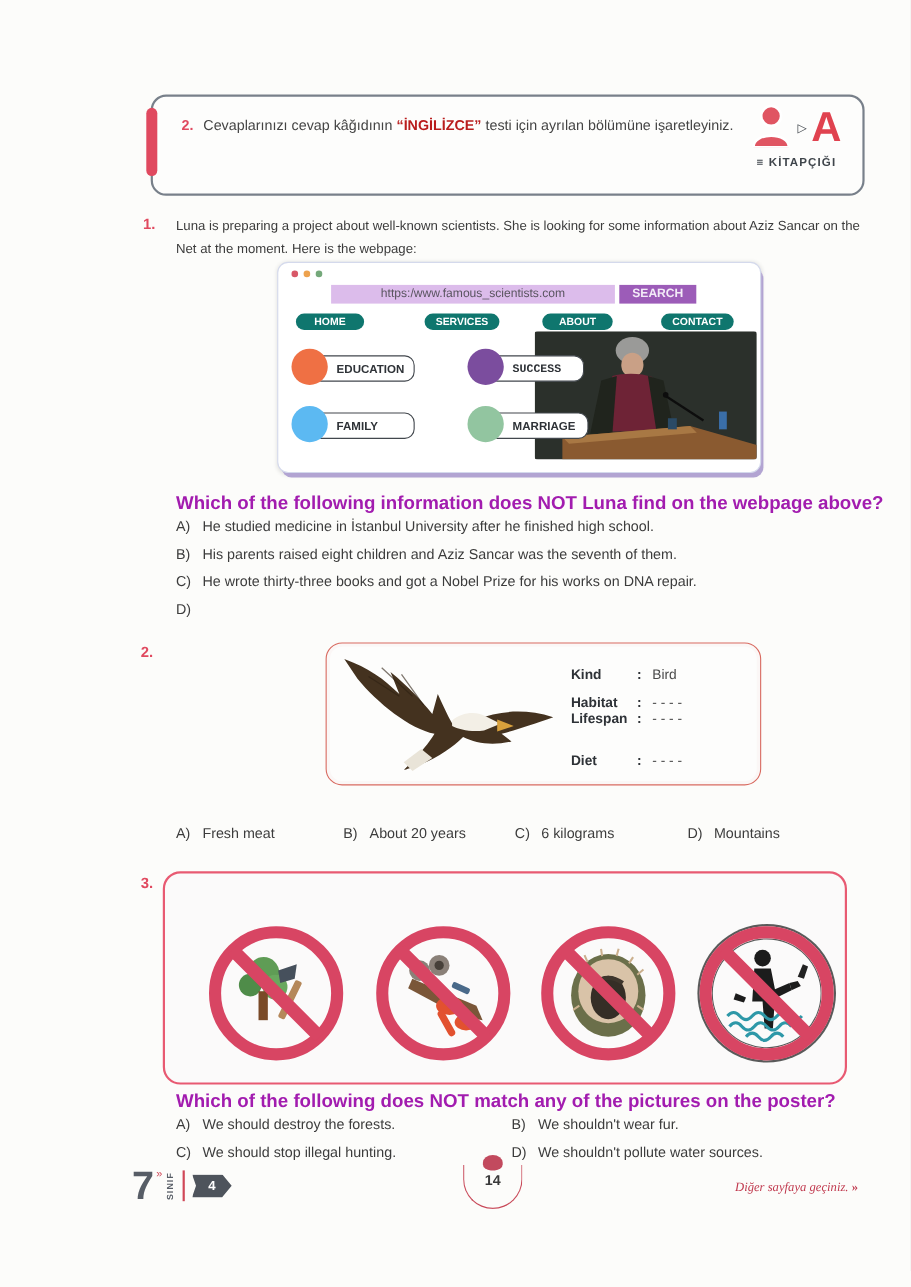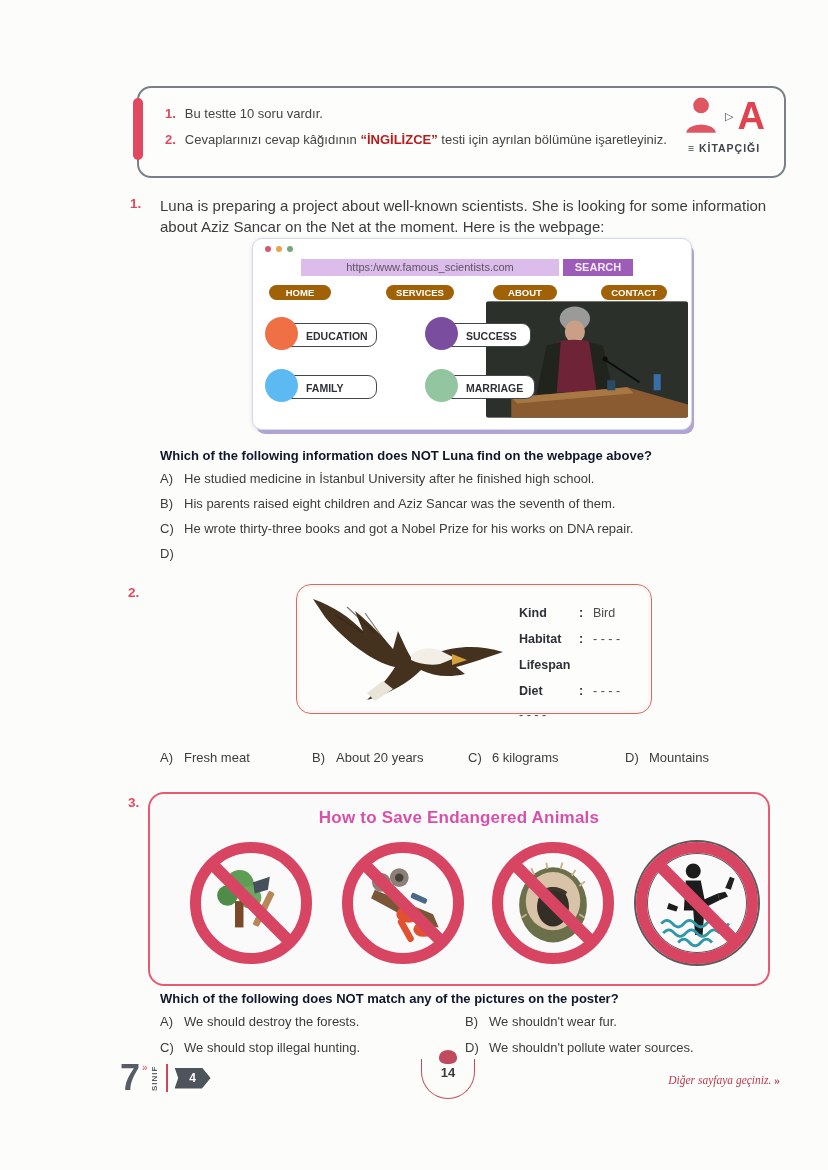--- a/index.html
+++ b/index.html
@@ -12,43 +12,43 @@
   .instr{position:absolute;left:26px;top:13px;width:520px;font-size:13px;line-height:26px;color:#444;}
   .instr-num{color:#e0495f;font-weight:bold;margin-right:9px;}
   .instr b{color:#b91c1c;}
   .booklet{position:absolute;right:8px;top:2px;width:104px;text-align:center;}
   .booklet-row{display:flex;align-items:center;justify-content:center;gap:4px;height:52px;}
   .booklet-letter{font-size:38px;font-weight:bold;color:#e0424f;line-height:1;}
   .booklet-tri{font-size:11px;color:#3f454b;}
   .booklet-label{font-size:10.5px;font-weight:bold;letter-spacing:1px;color:#3f454b;}
   
   .qnum{position:absolute;font-size:13.5px;font-weight:bold;color:#e0495f;}
-  .qtext{position:absolute;font-size:15px;line-height:21px;color:#3c3c3c;}
-  .stem{position:absolute;font-size:13px;font-weight:bold;color:#0f172a;}
+  .qtext{position:absolute;font-size:12px;line-height:21px;color:#3c3c3c;}
+  .stem{position:absolute;font-size:17px;font-weight:bold;color:#a21caf;}
   .opt{position:absolute;font-size:13px;color:#3c3c3c;display:flex;}
   .opt .letter{width:24px;flex:0 0 24px;}
   
   .browser{position:absolute;left:252px;top:238px;width:438px;height:190px;background:#ffffff;
            border:1px solid #d4d9ec;border-radius:10px;box-shadow:3px 5px 0 -1px #b2a4d2,0 1px 4px rgba(0,0,0,.12);}
   .dots{position:absolute;left:12px;top:7px;display:flex;gap:5px;}
   .dot{width:6px;height:6px;border-radius:50%;}
   .urlbar{position:absolute;left:48px;top:20px;width:258px;height:17px;background:#dcbceb;
           font-size:11px;color:#5a5560;text-align:center;line-height:17px;}
   .searchbtn{position:absolute;left:310px;top:20px;width:70px;height:17px;background:#9c5cb8;
              color:#f2eaf7;font-size:11px;font-weight:bold;text-align:center;line-height:17px;}
-  .pill{position:absolute;top:46px;height:15px;background:#a16207;border-radius:9px;color:#fff;
+  .pill{position:absolute;top:46px;height:15px;background:#0f766e;border-radius:9px;color:#fff;
         font-size:9.5px;font-weight:bold;text-align:center;line-height:15px;}
   .topic-circle{position:absolute;width:33px;height:33px;border-radius:50%;z-index:2;}
   .topic-tag{position:absolute;height:24px;border:1.5px solid #42474d;border-radius:3px 9px 9px 3px;
              background:#fff;font-size:10.5px;font-weight:bold;color:#2e3237;line-height:24px;
              padding-left:16px;box-sizing:border-box;z-index:1;}
   .photo{position:absolute;left:233px;top:62px;width:202px;height:117px;border-radius:3px;overflow:hidden;}
   
   .factbox{position:absolute;left:296px;top:584px;width:354px;height:128px;background:#fdfdfc;
-           border:1.5px solid #d8695f;border-radius:15px;box-shadow:0 0 0 3px #fbf7f6 inset;}
+           border:1.5px solid #d8695f;border-radius:15px;box-shadow:0 0 0 3px #fbf7f6 inset;padding-left:40px;}
   .factrow{position:absolute;left:222px;font-size:12.5px;line-height:25px;display:flex;}
   .factrow .flabel{width:60px;font-weight:bold;color:#2e3237;}
   .factrow .fcolon{width:14px;font-weight:bold;color:#2e3237;}
   .factrow .fval{color:#4a4a4a;}
   .eagle{position:absolute;left:8px;top:8px;}
   
   .poster{position:absolute;left:148px;top:792px;width:618px;height:190px;background:#fbfafa;
           border:2px solid #e85a72;border-radius:16px;}
   .poster-title{position:absolute;left:0;right:0;top:14px;text-align:center;font-size:17px;
                 font-weight:bold;color:#d950a8;letter-spacing:.2px;}
@@ -80,23 +80,20 @@
 </style>
 </head>
 <body>
 
 <div class="page">
 
   <div class="header-box">
     <div class="red-bar"></div>
     <div class="instr">
       <div>
-        <span class="instr-num">1.</span><span>Bu testte 10 soru vardır.</span>
-      </div>
-      <div>
         <span class="instr-num">2.</span><span>Cevaplarınızı cevap kâğıdının </span><b>“İNGİLİZCE”</b><span> testi için ayrılan bölümüne işaretleyiniz.</span>
       </div>
     </div>
     <div class="booklet">
       <div class="booklet-row">
         <span>
           <svg width="38" height="40" viewBox="0 0 40 42">
             <circle cx="19" cy="12" r="9.5" fill="#e05562" stroke="#fff" stroke-width="2.5"></circle>
             <path d="M2,42 C2,27 36,27 36,42 Z" fill="#e05562" stroke="#fff" stroke-width="2.5"></path>
           </svg>
@@ -121,21 +118,21 @@
     <div class="searchbtn">SEARCH</div>
 
     <div class="pill" style="left:16px;width:62px;">HOME</div>
     <div class="pill" style="left:133px;width:68px;">SERVICES</div>
     <div class="pill" style="left:240px;width:64px;">ABOUT</div>
     <div class="pill" style="left:348px;width:66px;">CONTACT</div>
 
     <div class="topic-circle" style="left: 12px; top: 78px; background: rgb(239, 112, 68);"></div>
     <div class="topic-tag" style="left:36px;top:84px;width:88px;">EDUCATION</div>
     <div class="topic-circle" style="left: 172px; top: 78px; background: rgb(123, 77, 158);"></div>
-    <div class="topic-tag" style="left:196px;top:84px;width:82px;">SUCCESS</div>
+    <div class="topic-tag" style="left:196px;top:84px;width:82px;font-family:Liberation Mono, monospace;">SUCCESS</div>
     <div class="topic-circle" style="left: 12px; top: 130px; background: rgb(92, 185, 242);"></div>
     <div class="topic-tag" style="left:36px;top:136px;width:88px;">FAMILY</div>
     <div class="topic-circle" style="left: 172px; top: 130px; background: rgb(146, 197, 160);"></div>
     <div class="topic-tag" style="left:196px;top:136px;width:86px;">MARRIAGE</div>
 
     <div class="photo">
       <svg width="202" height="117" viewBox="0 0 200 115">
         <rect width="200" height="115" fill="#2e332e"></rect>
         <rect width="200" height="115" fill="#242a24" opacity=".35"></rect>
         <ellipse cx="88" cy="17" rx="15" ry="12" fill="#9a9a98"></ellipse>
@@ -184,21 +181,21 @@
     <div class="factrow" style="top:16px;">
         <span class="flabel">Kind</span>
         <span class="fcolon">:</span>
         <span class="fval">Bird</span>
       </div>
     <div class="factrow" style="top:42px;">
         <span class="flabel">Habitat</span>
         <span class="fcolon">:</span>
         <span class="fval">- - - -</span>
       </div>
-    <div class="factrow" style="top:68px;flex-direction:column;">
+    <div class="factrow" style="top:56px;">
         <span class="flabel">Lifespan</span>
         <span class="fcolon">:</span>
         <span class="fval">- - - -</span>
       </div>
     <div class="factrow" style="top:94px;">
         <span class="flabel">Diet</span>
         <span class="fcolon">:</span>
         <span class="fval">- - - -</span>
       </div>
   </div>
@@ -215,21 +212,20 @@
       <span class="letter">C)</span>
       <span>6 kilograms</span>
     </div>
   <div class="opt" style="left:625px;top:750px;">
       <span class="letter">D)</span>
       <span>Mountains</span>
     </div>
 
   <div class="qnum" style="left:128px;top:795px;">3.</div>
   <div class="poster">
-    <div class="poster-title">How to Save Endangered Animals</div>
 
     <div class="sign" style="left:40px;">
       <svg class="inner" width="94" height="94" viewBox="0 0 100 100">
         <circle cx="38" cy="30" r="15" fill="#5f9c55"></circle>
         <circle cx="25" cy="42" r="11" fill="#4f8c49"></circle>
         <circle cx="49" cy="44" r="12" fill="#69a85e"></circle>
         <rect x="33" y="48" width="9" height="28" fill="#7a4a28"></rect>
         <rect x="60" y="36" width="7" height="40" rx="2" transform="rotate(26 63 56)" fill="#b5885a"></rect>
         <path d="M52,28 L70,22 L68,36 L54,40 Z" fill="#46505c"></path>
       </svg>

